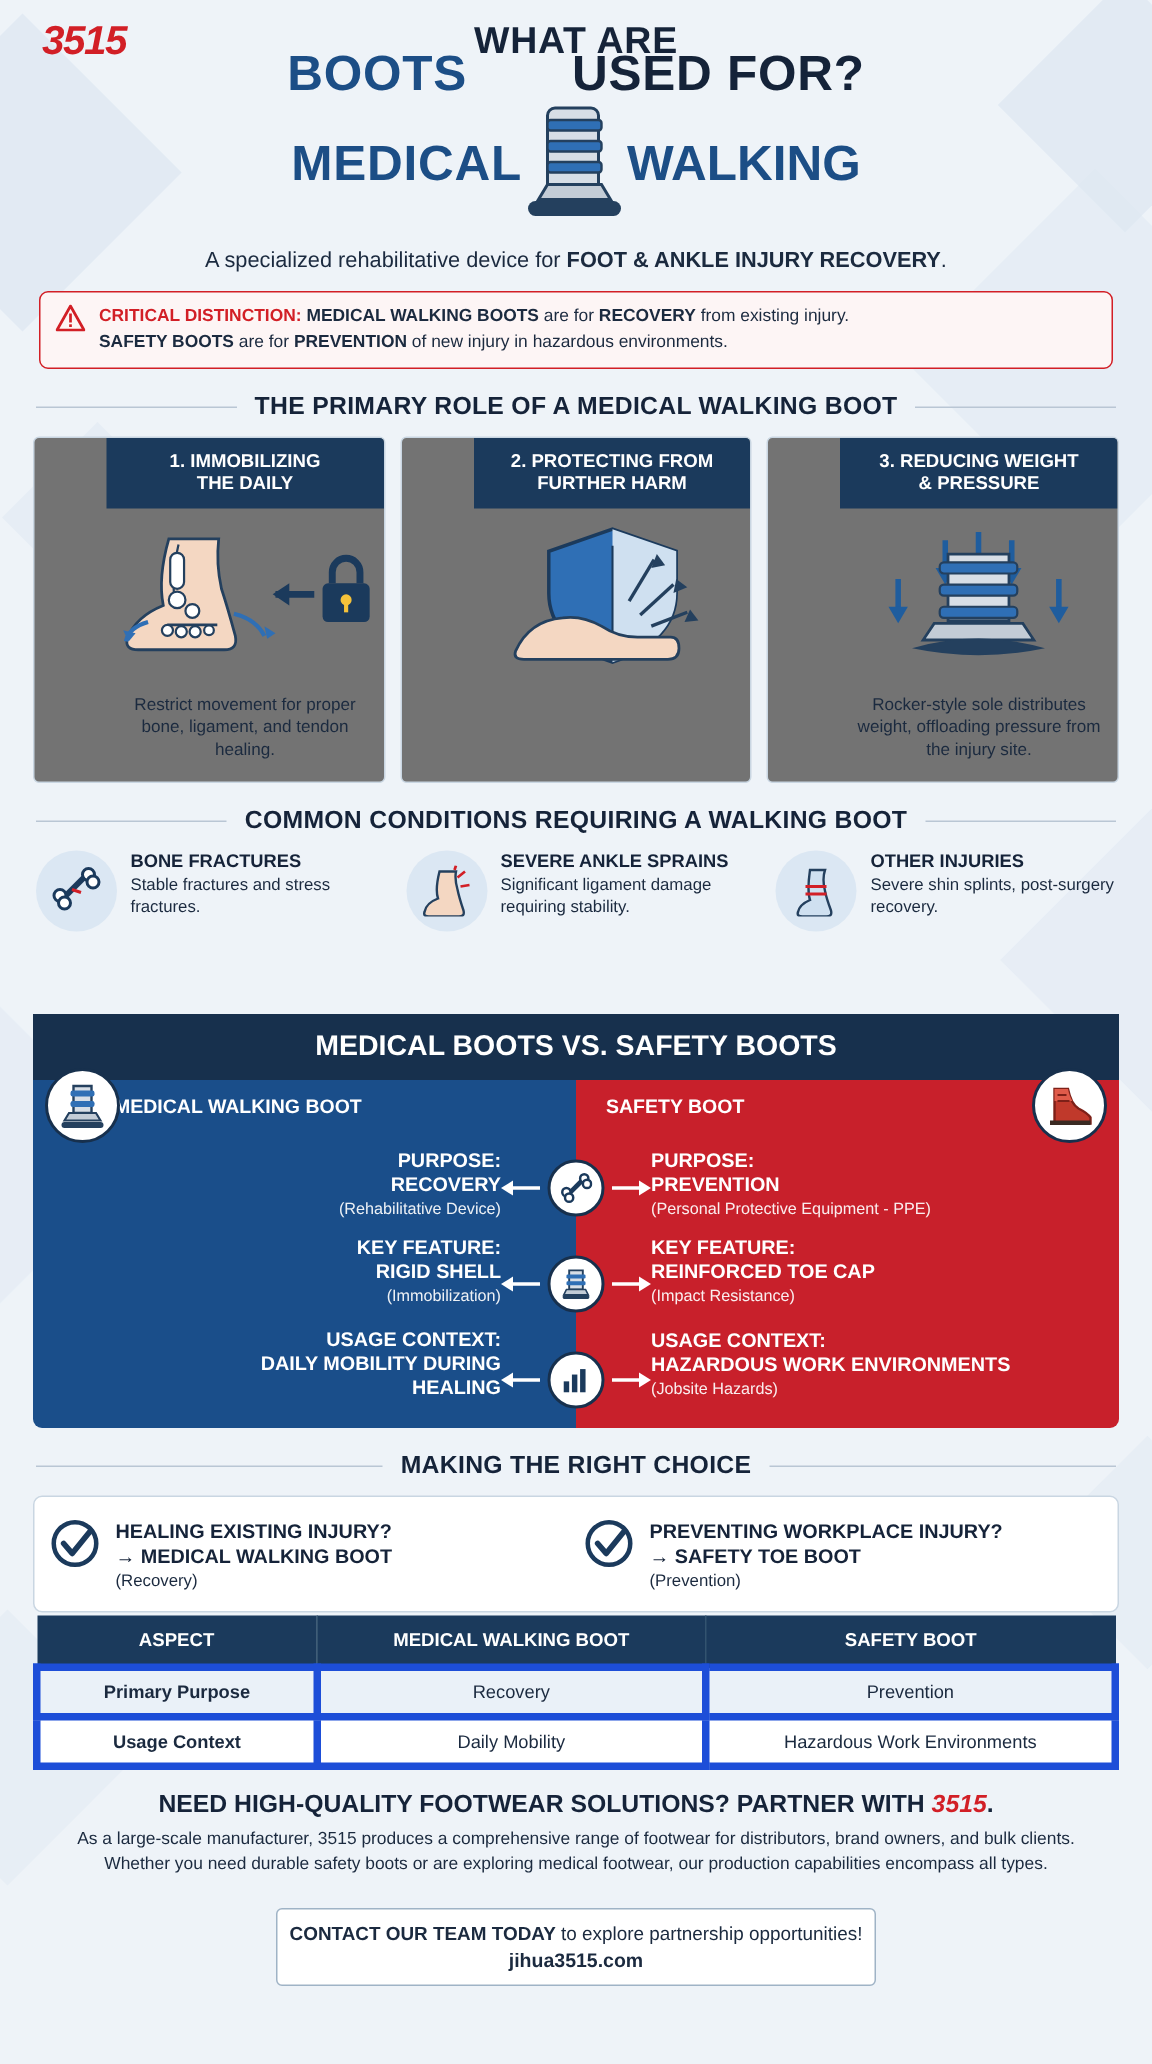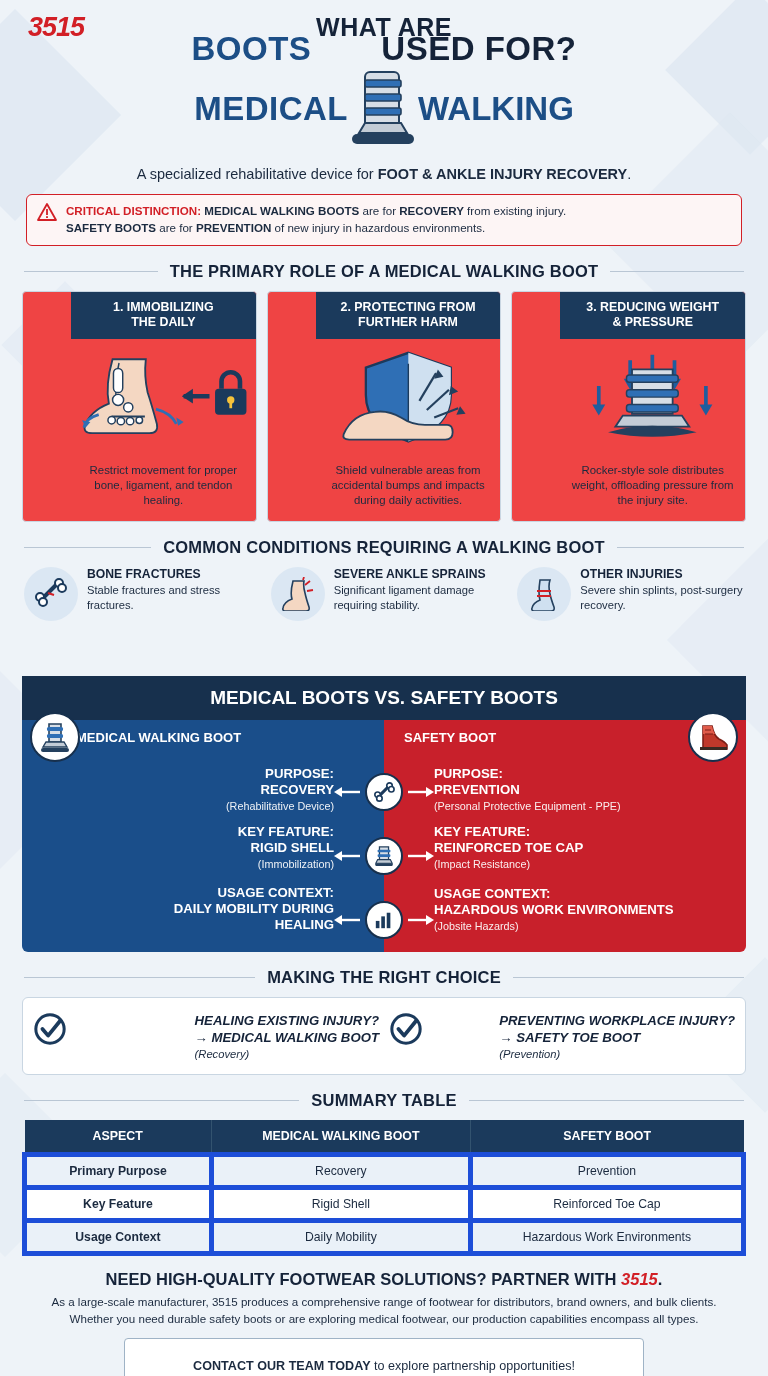--- a/index.html
+++ b/index.html
@@ -50,21 +50,21 @@
   
   .sec-head {
     display: flex; align-items: center; gap: 12px;
     margin: 16px 2px 10px 2px;
   }
   .sec-head .line { flex: 1; height: 1px; background: #b9c6d4; }
   .sec-head h2 { font-size: 16.5px; font-weight: bold; color: #152339; white-space: nowrap; letter-spacing: .2px;}
 
   
   .cards { display: flex; gap: 10px; }
-  .card { flex: 1; background: #ef4444; border: 1px solid #c9d6e2; border-radius: 4px; overflow: hidden; padding-left: 48px; }
+  .card { flex: 1; background: #737373; border: 1px solid #c9d6e2; border-radius: 4px; overflow: hidden; padding-left: 48px; }
   .card-hd {
     background: #1b3a5c; color: #fff; text-align: center;
     font-size: 12.4px; font-weight: bold; line-height: 1.25;
     padding: 8px 4px;
   }
   .card-art { height: 120px; display: flex; align-items: center; justify-content: center; }
   .card-txt { font-size: 11.4px; text-align: center; padding: 4px 8px 12px; line-height: 1.35; }
 
   
   .conds { display: flex; gap: 20px; padding: 0 2px; }
@@ -118,21 +118,21 @@
     display: flex; align-items: center; justify-content: center;
   }
   .vs-badge.left { left: 8px; top: -8px; }
   .vs-badge.right { right: 8px; top: -8px; }
 
   
   .choice-box {
     border: 1px solid #c9d6e2; background: #fff; border-radius: 6px;
     display: flex; padding: 14px 10px; gap: 10px; margin-top: 2px;
   }
-  .choice { flex: 1; display: flex; gap: 10px; align-items: flex-start; justify-content: space-between; font-style: italic; }
+  .choice { flex: 1; display: flex; gap: 10px; align-items: flex-start; justify-content: flex-start; }
   .choice .ck { flex: 0 0 34px; }
   .choice h3 { font-size: 13.2px; font-weight: bold; line-height: 1.3; color: #152339;}
   .choice .sub { font-size: 11.2px; margin-top: 2px; }
 
   
   table { width: 100%; border-collapse: collapse; margin-top: 2px; }
   th {
     background: #1b3a5c; color: #fff; font-size: 12.4px; font-weight: bold;
     padding: 9px 4px; border-right: 1px solid #33536f;
   }
@@ -141,23 +141,23 @@
   tbody tr:nth-child(odd) td { background: #eaf1f8; }
   tbody tr:nth-child(even) td { background: #ffffff; }
   td.aspect { font-weight: bold; text-align: center; }
 
   
   .footer { text-align: center; margin-top: 14px; }
   .footer h2 { font-size: 16.5px; font-weight: bold; color: #152339; }
   .footer h2 .b3515 { color: #d21f26; font-style: italic; }
   .footer p { font-size: 11.6px; line-height: 1.45; margin-top: 5px; padding: 0 6px; }
   .cta {
-    margin: 10px auto 0; width: 520px;
+    margin: 20px auto 0; width: 400px;
     border: 1px solid #9fb3c6; background: #fff; border-radius: 4px;
-    padding: 20px 6px;
+    padding: 9px 6px;
   }
   .cta .l1 { font-size: 12.6px; }
   .cta .l1 b { font-weight: bold; }
   .cta .l2 { font-size: 13px; font-weight: bold; margin-top: 3px; }
 </style>
 </head>
 <body>
 
 <div class="bg-shapes">
   <span style="width:150px;height:150px;left:-60px;top:40px;"></span>
@@ -269,21 +269,20 @@
           <path d="M100 20 v66" stroke="#1b3a5c" stroke-width="1.5"></path>
           <path d="M30 96 q10 -22 34 -24 q14 -2 28 6 q12 8 26 8 h24 q6 0 6 8 q0 8 -8 8 h-104 q-8 0 -6 -6z" fill="#f4d7c2" stroke="#24405e" stroke-width="2"></path>
           <path d="M120 70 l24 -22" stroke="#24405e" stroke-width="2.4"></path>
           <path d="M146 44 l-2 10 l10 -4z" fill="#24405e"></path>
           <path d="M128 78 l26 -10" stroke="#24405e" stroke-width="2.4"></path>
           <path d="M156 66 l-4 9 l10 -1z" fill="#24405e"></path>
           <path d="M112 60 l18 -30" stroke="#24405e" stroke-width="2.4"></path>
           <path d="M132 26 l-4 10 l10 -2z" fill="#24405e"></path>
         </svg>
       </div>
-      <div class="card-txt">Shield vulnerable areas from accidental bumps and impacts during daily activities.</div>
     </div>
 
     <div class="card">
       <div class="card-hd">
         <div>3. REDUCING WEIGHT</div>
         <div>&amp; PRESSURE</div>
       </div>
       <div class="card-art">
         <svg width="200" height="115" viewBox="0 0 200 115">
           <g stroke="#1f5d9e" stroke-width="4" fill="none">
@@ -531,46 +530,36 @@
         </svg>
       </div>
       <div>
         <h3>PREVENTING WORKPLACE INJURY?</h3>
         <h3>→ SAFETY TOE BOOT</h3>
         <div class="sub">(Prevention)</div>
       </div>
     </div>
   </div>
 
-  <div class="sec-head">
-    <div class="line"></div>
-    <h2>SUMMARY TABLE</h2>
-    <div class="line"></div>
-  </div>
 
   <table>
     <thead>
       <tr>
         <th style="width:26%">ASPECT</th>
         <th style="width:36%">MEDICAL WALKING BOOT</th>
         <th style="width:38%">SAFETY BOOT</th>
       </tr>
     </thead>
     <tbody>
       <tr>
         <td class="aspect">Primary Purpose</td>
         <td>Recovery</td>
         <td>Prevention</td>
       </tr>
       <tr>
-        <td class="aspect">Key Feature</td>
-        <td>Rigid Shell</td>
-        <td>Reinforced Toe Cap</td>
-      </tr>
-      <tr>
         <td class="aspect">Usage Context</td>
         <td>Daily Mobility</td>
         <td>Hazardous Work Environments</td>
       </tr>
     </tbody>
   </table>
 
   <div class="footer">
     <h2>
       <span>NEED HIGH-QUALITY FOOTWEAR SOLUTIONS? PARTNER WITH </span><span class="b3515">3515</span><span>.</span>

